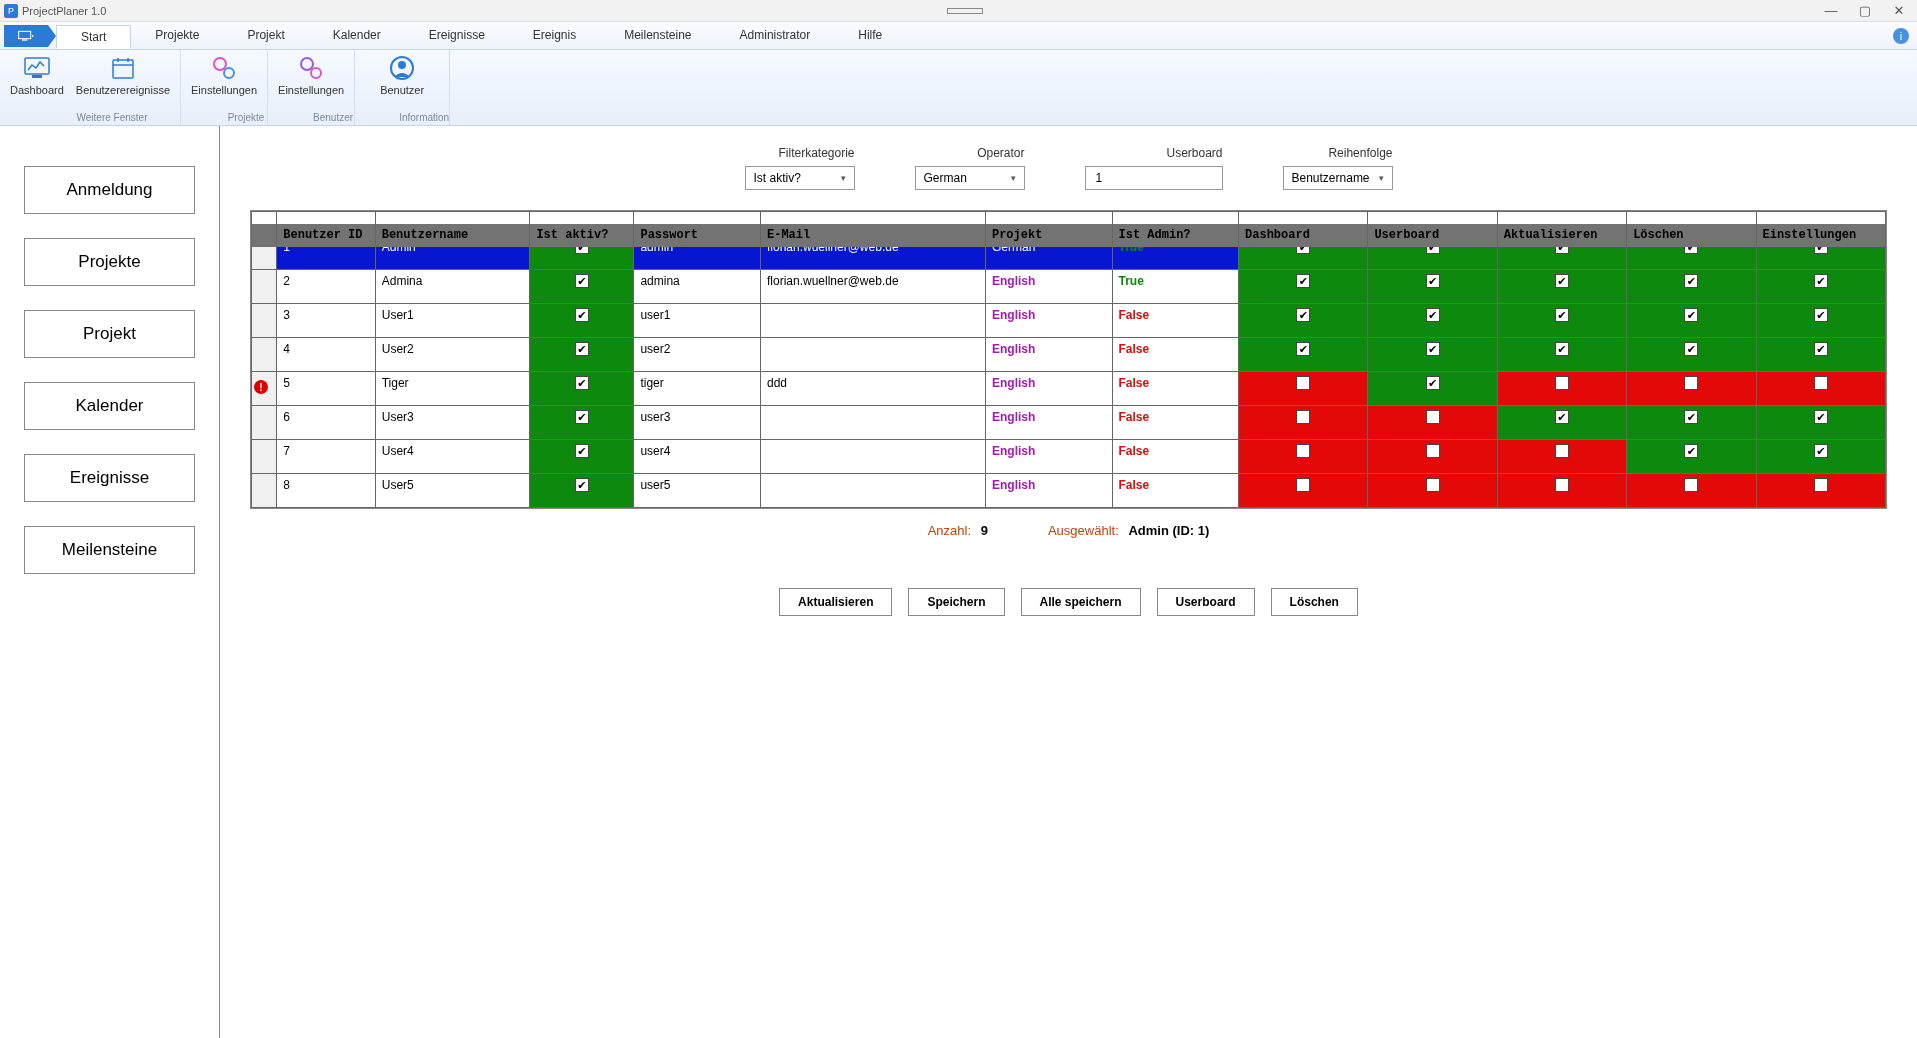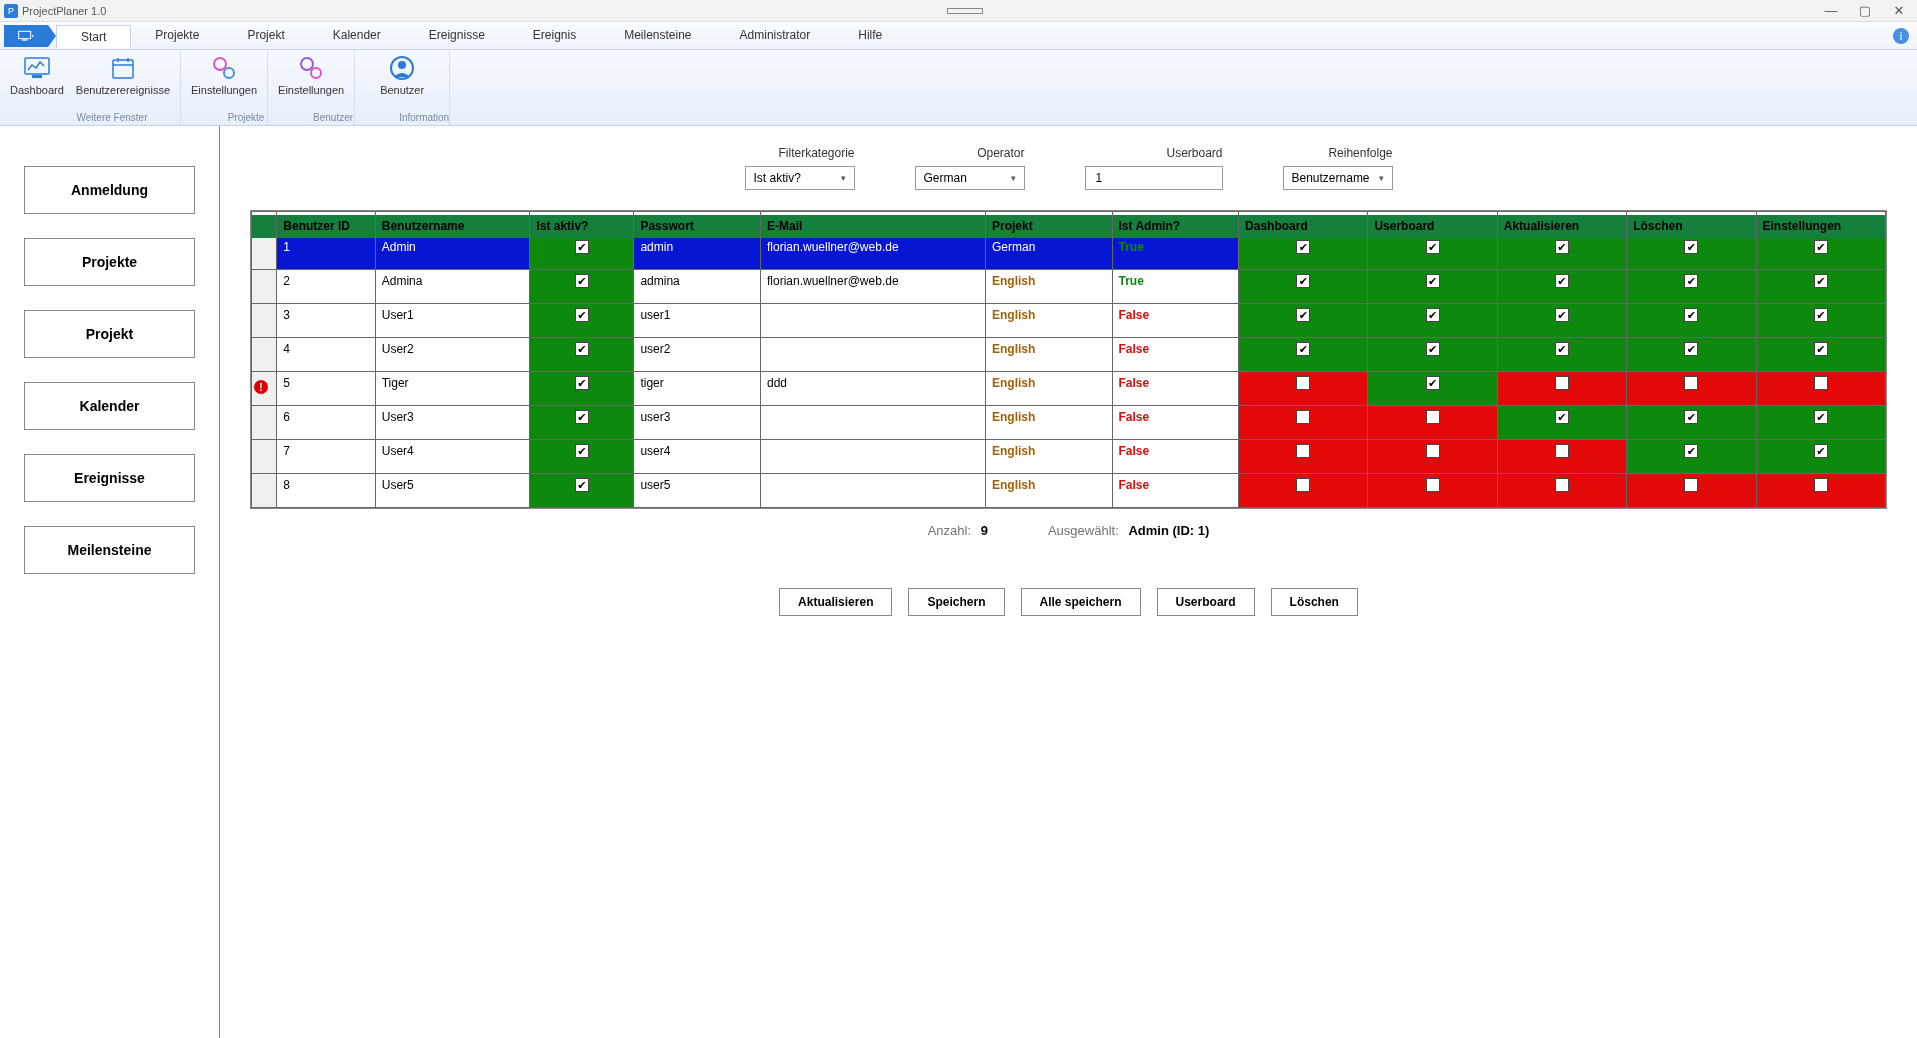--- a/index.html
+++ b/index.html
@@ -63,59 +63,59 @@
   .ribbon-item .ico { width:28px; height:28px; display:flex; align-items:center; justify-content:center; margin-bottom:2px;}
   .ribbon-group .group-label { font-size:10px; color:#7a8aa0; margin-top:auto; margin-bottom:2px;margin-left:44px;}
   
   .main { display:flex; height: calc(100vh - 22px - 28px - 76px); }
   .sidebar {
     width:220px; padding:40px 24px; display:flex; flex-direction:column; gap:24px;
     border-right:1px solid #888;
   }
   .side-btn {
     border:1px solid #888; height:48px; display:flex; align-items:center; justify-content:center;
-    font-size:14px; font-weight:700; cursor:pointer; background:#fff;
+    font-size:17px; font-weight:400; cursor:pointer; background:#fff;
   }
   .content { flex:1; padding:20px 30px 10px 30px; overflow:auto; position:relative;}
   
   .filter-row { display:flex; gap:60px; justify-content:center; margin-bottom:20px;}
   .filter-col { display:flex; flex-direction:column; align-items:flex-end; gap:6px; font-size:12px;}
   .filter-col label { color:#333; }
   .select-box, .input-box {
     border:1px solid #999; height:24px; padding:0 8px; font-size:12px; background:#fff;
     display:flex; align-items:center; gap:8px; min-width:110px; position:relative;
   }
   .select-box .caret { margin-left:auto; font-size:9px; color:#555;}
   .input-box input { border:none; outline:none; width:120px; font-size:12px;}
   
   .grid-wrap { border:1px solid #888; max-height:360px; overflow:auto; position:relative;}
   table.grid { border-collapse:collapse; width:100%; table-layout:fixed; font-size:12px;}
   table.grid th, table.grid td {
     border:1px solid #666; padding:4px 6px; text-align:left; height:34px; vertical-align:top;
     overflow:hidden; white-space:nowrap; text-overflow:ellipsis;
   }
-  table.grid th { background:#15803d; font-weight:700; height:24px; position:sticky; top:3px; z-index:2;}
+  table.grid th { background:#737373; font-weight:700; height:24px; position:sticky; top:12px; z-index:2;font-family:Liberation Mono, monospace;}
   .rowhdr { width:18px; background:#f0f0f0; border:1px solid #666;}
   .cell-check { display:flex; align-items:flex-start; justify-content:center; }
   .chk { width:14px; height:14px; background:#fff; border:1px solid #444; display:inline-flex; align-items:center; justify-content:center; font-size:11px; line-height:1;}
   .chk.checked::after{ content:"✔"; color:#000;}
   .bg-green { background:#0d8a0d !important; }
   .bg-red   { background:#e30909 !important; }
   .bg-blue  { background:#0616d2 !important; color:#fff; }
-  .txt-blue { color:#a16207; font-weight:600;margin-left:45px;}
+  .txt-blue { color:#a21caf; font-weight:600;margin-left:45px;}
   .txt-green{ color:#0d8a0d; font-weight:600;}
   .txt-red  { color:#e30909; font-weight:600;}
   .row-err { position:relative;}
   .row-err::before {
     content:"!"; position:absolute; left:2px; top:8px; width:14px;height:14px; border-radius:50%;
     background:#d00; color:#fff; font-weight:bold; font-size:10px; display:flex; align-items:center; justify-content:center;
   }
   
   .status-row { display:flex; gap:60px; margin-top:14px; font-size:13px; justify-content:center;}
-  .status-row .lbl { color:#737373; margin-right:6px;text-align:center;}
+  .status-row .lbl { color:#c2410c; margin-right:6px;text-align:center;}
   .status-row b { font-weight:700;}
   
   .action-row { display:flex; gap:16px; justify-content:center; margin-top:50px;}
   .action-btn { border:1px solid #888; padding:6px 18px; font-size:12px; font-weight:600; background:#fff; cursor:pointer;}
   
   .grid-wrap::-webkit-scrollbar{ height:14px; width:14px;}
   .grid-wrap::-webkit-scrollbar-track{ background:#eee;}
   .grid-wrap::-webkit-scrollbar-thumb{ background:#c0c0c0;}
   col.c-row{width:18px;} col.c-id{width:70px;} col.c-name{width:110px;} col.c-act{width:74px;}
   col.c-pw{width:90px;} col.c-mail{width:160px;} col.c-lang{width:90px;} col.c-adm{width:90px;}

